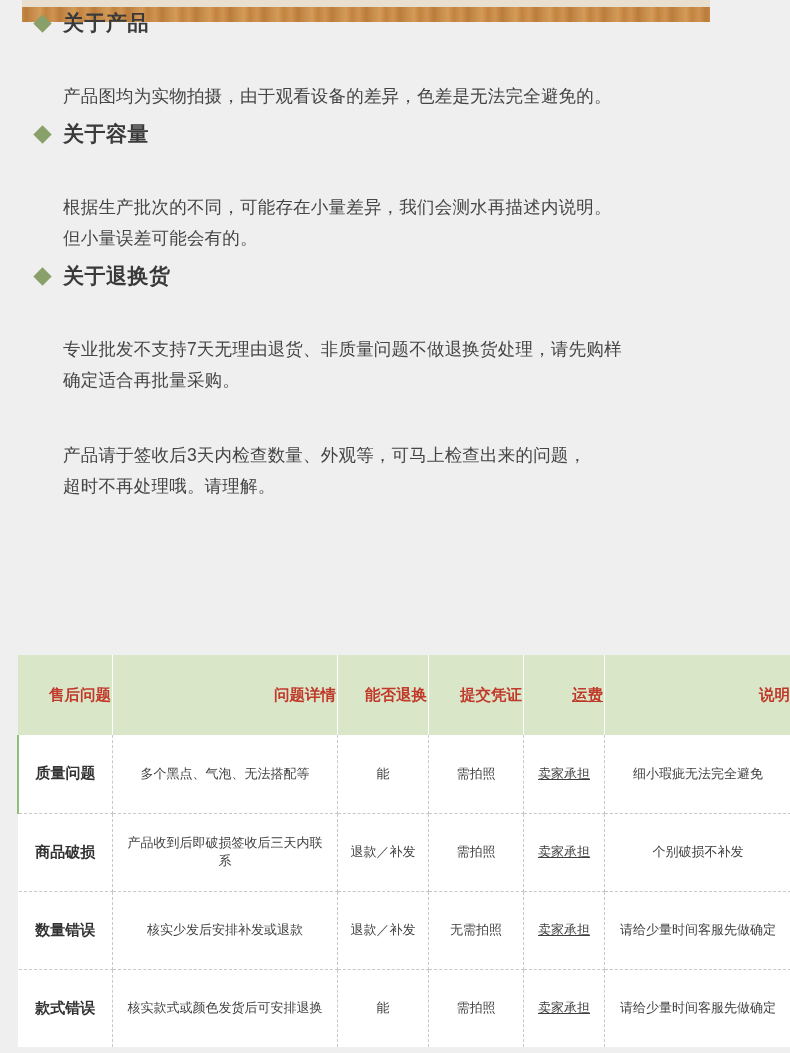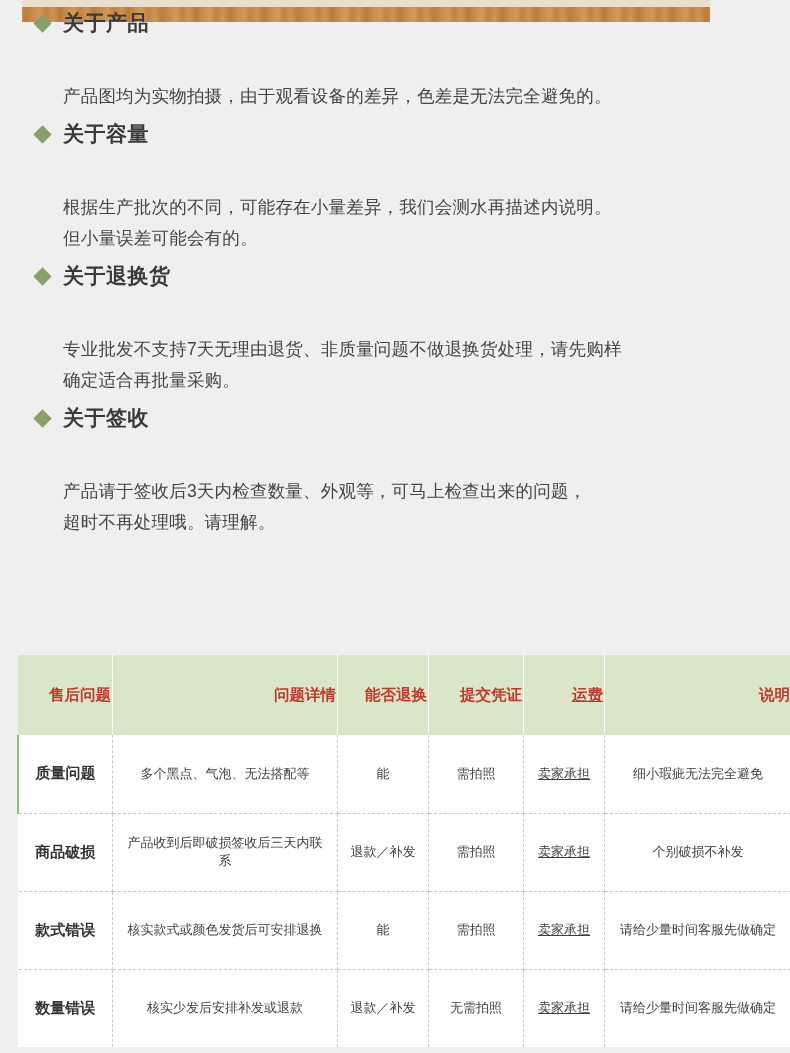--- a/index.html
+++ b/index.html
@@ -193,24 +193,20 @@
       <span class="diamond"></span>
       <span class="note-title">关于退换货</span>
     </div>
     <div class="note-body">
       <div>专业批发不支持7天无理由退货、非质量问题不做退换货处理，请先购样</div>
       <div>确定适合再批量采购。</div>
     </div>
   </div>
 
   <div class="note-block">
-    <div class="note-head">
-      <span class="diamond"></span>
-      <span class="note-title">关于签收</span>
-    </div>
     <div class="note-body">
       <div>产品请于签收后3天内检查数量、外观等，可马上检查出来的问题，</div>
       <div>超时不再处理哦。请理解。</div>
     </div>
   </div>
 
 
 </div>
 
 <div class="table-wrap">
@@ -236,30 +232,30 @@
       </tr>
       <tr>
         <td class="c0 col-issue">商品破损</td>
         <td class="c1">产品收到后即破损签收后三天内联系</td>
         <td class="c2">退款／补发</td>
         <td class="c3">需拍照</td>
         <td class="c4">卖家承担</td>
         <td class="c5">个别破损不补发</td>
       </tr>
       <tr>
+        <td class="c0 col-issue">数量错误</td>
+        <td class="c1">核实少发后安排补发或退款</td>
+        <td class="c2">退款／补发</td>
+        <td class="c3">无需拍照</td>
+        <td class="c4">卖家承担</td>
+        <td class="c5">请给少量时间客服先做确定</td>
+      </tr>
+      <tr>
         <td class="c0 col-issue">款式错误</td>
         <td class="c1">核实款式或颜色发货后可安排退换</td>
         <td class="c2">能</td>
         <td class="c3">需拍照</td>
         <td class="c4">卖家承担</td>
         <td class="c5">请给少量时间客服先做确定</td>
       </tr>
-      <tr>
-        <td class="c0 col-issue">数量错误</td>
-        <td class="c1">核实少发后安排补发或退款</td>
-        <td class="c2">退款／补发</td>
-        <td class="c3">无需拍照</td>
-        <td class="c4">卖家承担</td>
-        <td class="c5">请给少量时间客服先做确定</td>
-      </tr>
     </tbody>
   </table>
 </div>
 
 </body></html>

